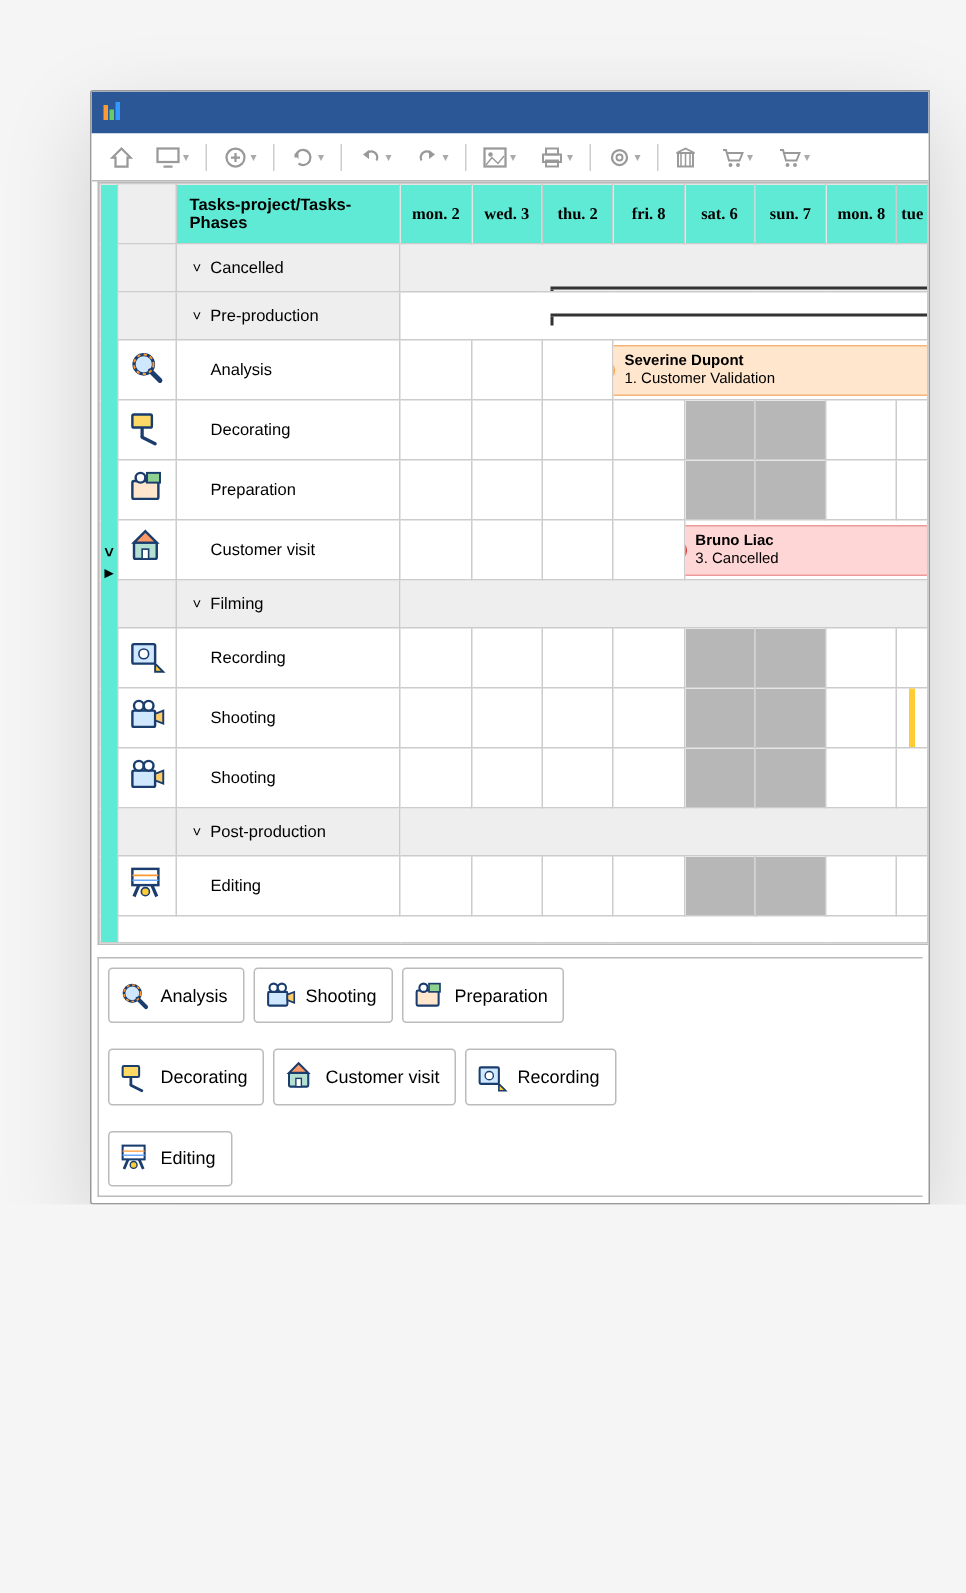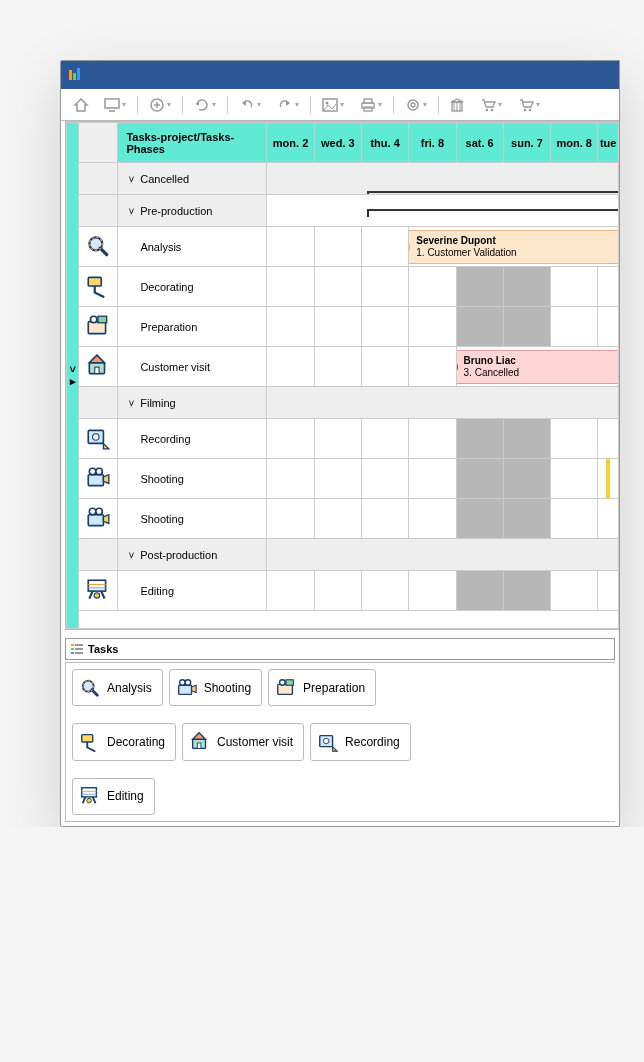--- a/index.html
+++ b/index.html
@@ -16,21 +16,21 @@
 .panel-header { height: 22px; border: 1px solid #999; margin: 4px 4px 2px 4px; display: flex; align-items: center; padding: 0 4px; font-size: 11px; font-weight: bold; gap: 4px; }
 .panel-icon { width: 14px; height: 14px; }
 
 .gantt-area { margin: 0 0 0 4px; border: 1px solid #bbb; border-right: none; overflow: hidden; }
 .gantt-table { border-collapse: collapse; width: 100%; table-layout: fixed; }
 .gantt-table td, .gantt-table th { border: 1px solid #ccc; font-size: 11px; height: 40px; padding: 0; vertical-align: middle; text-align: center; overflow: hidden; }
 .gantt-table th { height: 40px; font-weight: bold; background: #5eead4; }
 .col-handle { width: 12px; }
 .col-icon { width: 38px; }
 .col-task { width: 145px; text-align: left !important; padding-left: 10px !important; }
-.col-day { width: 46px; }
+.col-day { width: 46px; font-family: Liberation Serif, serif; }
 
 .handle-cell { background: #eee; font-size: 9px; }
 .header-task { background: #eee; font-weight: bold; text-align: left; padding-left: 8px !important; }
 .group-row td { background: #eee; height: 32px; }
 .group-label { text-align: left !important; padding-left: 10px !important; font-weight: normal; }
 .group-label .chev { font-size: 10px; margin-right: 6px; }
 .sub-row { height: 40px; }
 .sub-row .col-task { padding-left: 22px !important; }
 .shade { background: #b7b7b7; }
 .bar-row { position: relative; }
@@ -214,21 +214,21 @@
 
   <div class="gantt-area" style="position:relative;">
     <table class="gantt-table">
       <tbody>
           <tr>
         <th class="col-handle handle-cell" rowspan="100">˅<br>▸</th>
         <th class="col-icon header-task" style="background:#eee;"></th>
         <th class="col-task header-task">Tasks-project/Tasks-Phases</th>
         <th class="col-day">mon. 2</th>
         <th class="col-day">wed. 3</th>
-        <th class="col-day">thu. 4</th>
+        <th class="col-day">thu. 2</th>
         <th class="col-day">fri. 8</th>
         <th class="col-day">sat. 6</th>
         <th class="col-day">sun. 7</th>
         <th class="col-day">mon. 8</th>
         <th class="col-day" style="width:20px">tue</th>
       </tr>
 
       <tr class="group-row">
         <td></td>
         <td class="group-label"><span class="chev">˅</span><span>Cancelled</span></td>
@@ -389,31 +389,20 @@
       </tr>
 
       <tr style="height:18px;">
             <td colspan="10" style="height:18px;"></td>
           </tr>
     </tbody>
       </table>
   </div>
 
   <div class="tasks-panel">
-    <div class="panel-header" style="margin:0 0 2px 0;">
-      <svg class="panel-icon" viewBox="0 0 14 14">
-          <rect x="1" y="2" width="3" height="2" fill="#ff9933"></rect>
-          <rect x="5" y="2" width="8" height="2" fill="#999"></rect>
-          <rect x="1" y="6" width="3" height="2" fill="#66cc66"></rect>
-          <rect x="5" y="6" width="8" height="2" fill="#999"></rect>
-          <rect x="1" y="10" width="3" height="2" fill="#3399ff"></rect>
-          <rect x="5" y="10" width="8" height="2" fill="#999"></rect>
-        </svg>
-      <span>Tasks</span>
-    </div>
     <div class="tasks-grid">
       <div class="task-chip">
           <svg class="task-icon" viewBox="0 0 24 24">
             <use href="#i-analysis"></use>
           </svg>
           <span>Analysis</span>
         </div>
       <div class="task-chip">
           <svg class="task-icon" viewBox="0 0 24 24">
             <use href="#i-shooting"></use>

